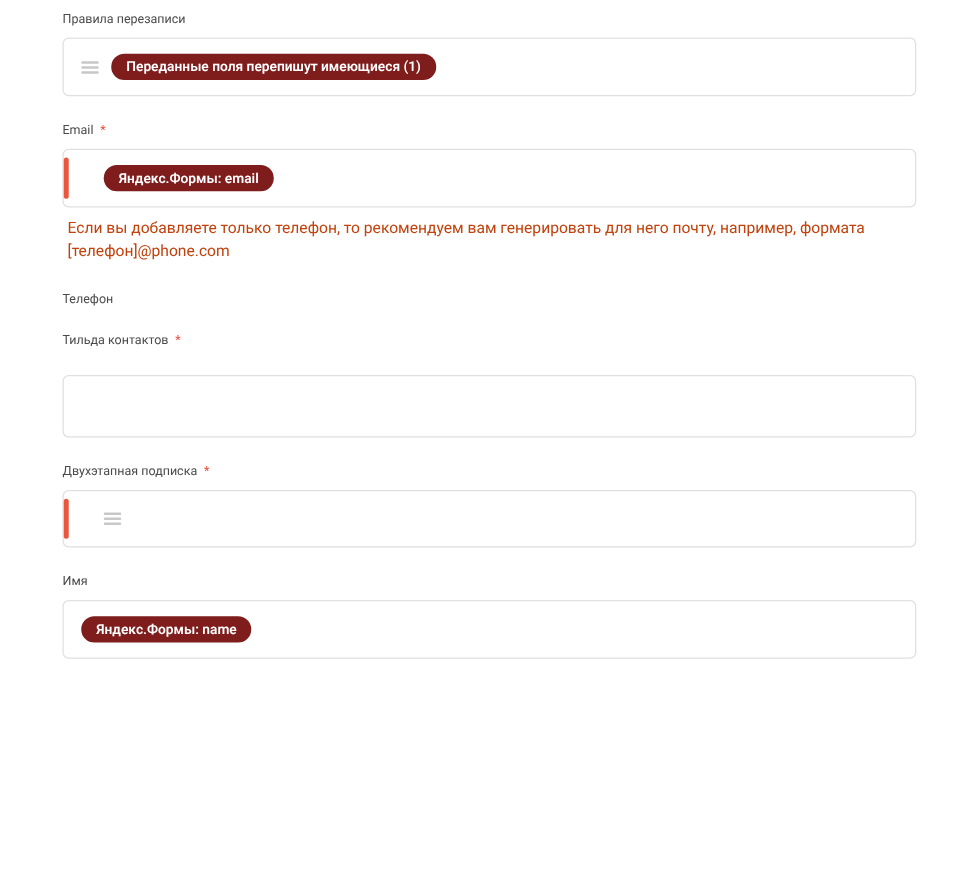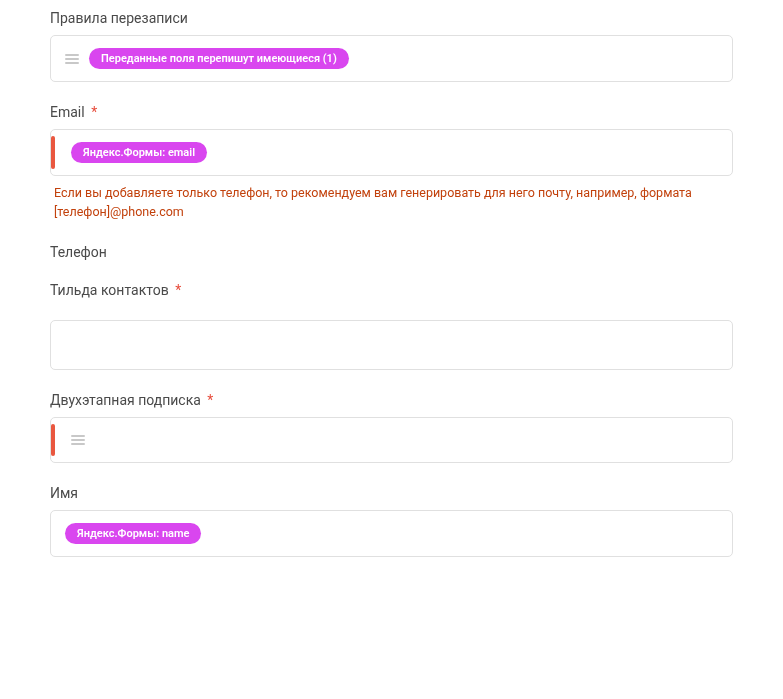--- a/index.html
+++ b/index.html
@@ -7,21 +7,21 @@
       font-family: -apple-system, BlinkMacSystemFont, "Segoe UI", Roboto, Arial, sans-serif;
       background: #fff;
       padding: 10px 50px 20px 50px;
       width: 783px;
       color: #333;
     }
     .field-group {
       margin-bottom: 22px;
     }
     .field-label {
-      font-size: 14px;
+      font-size: 10px;
       color: #4a4a4a;
       margin-bottom: 9px;
       display: block;
     }
     .required-mark {
       color: #e74c3c;
       margin-left: 3px;
     }
     .input-box {
       position: relative;
@@ -38,21 +38,21 @@
       content: "";
       position: absolute;
       left: 0;
       top: 6px;
       bottom: 6px;
       width: 4px;
       background: #e9573f;
       border-radius: 4px;
     }
     .input-box.with-marker {
-      padding-left: 20px;
+      padding-left: 32px;
       align-items: center;
     }
     .list-icon {
       display: inline-flex;
       flex-direction: column;
       gap: 2px;
       width: 14px;
       flex-shrink: 0;
     }
     .list-icon span {
@@ -60,21 +60,21 @@
       height: 2px;
       background: #c8c8c8;
       border-radius: 1px;
     }
     .list-icon span:nth-child(1) { width: 100%; }
     .list-icon span:nth-child(2) { width: 100%; }
     .list-icon span:nth-child(3) { width: 100%; }
     .chip {
       display: inline-flex;
       align-items: center;
-      background: #d946ef;
+      background: #7f1d1d;
       color: #fff;
       font-size: 11px;
       font-weight: 600;
       padding: 4px 12px 4px 12px;
       border-radius: 12px;
       line-height: 1.2;
       white-space: nowrap;
     }
     .hint-text {
       font-size: 12.5px;

